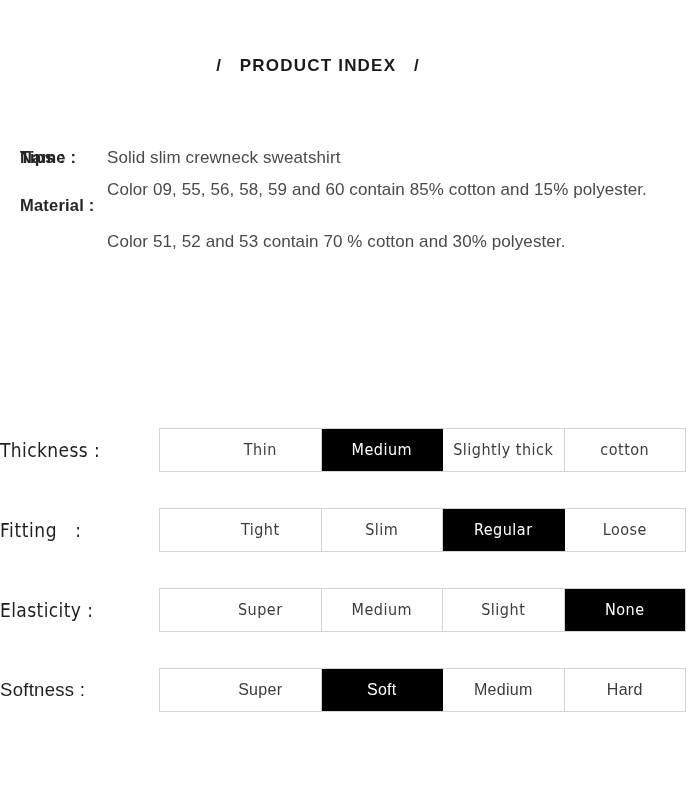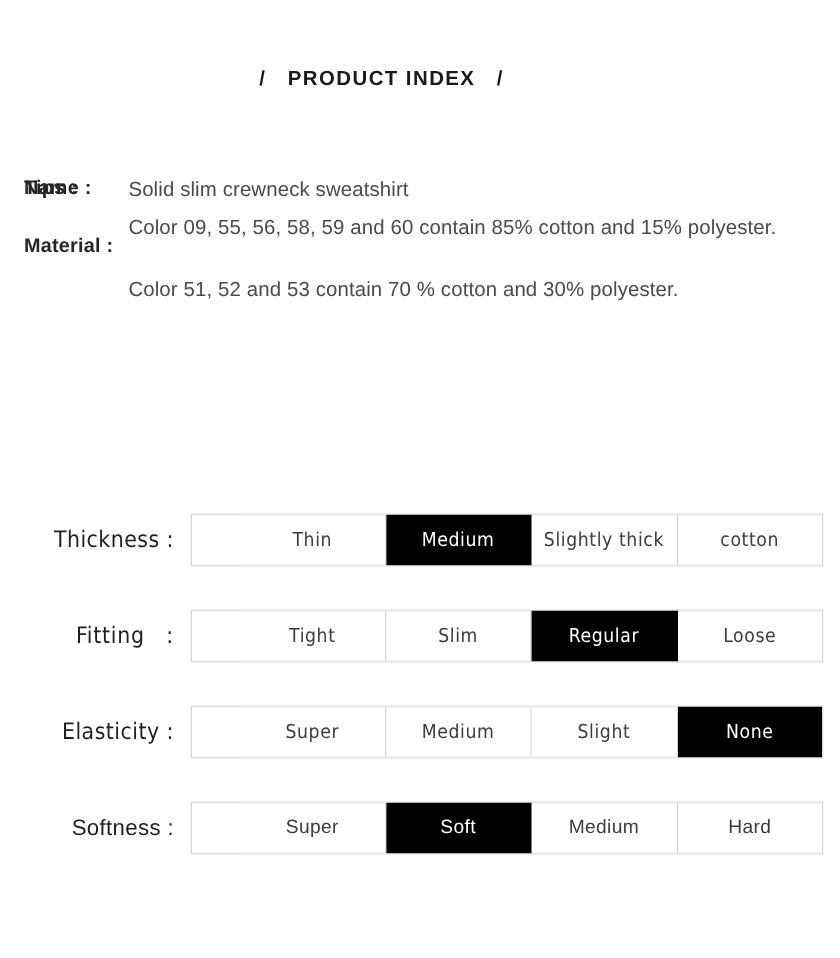--- a/index.html
+++ b/index.html
@@ -81,21 +81,21 @@
     height: 44px;
     margin-bottom: 36px;
   }
   .attr-label {
     position: absolute;
     left: 0;
     top: 0;
     width: 145px;
     height: 44px;
     line-height: 44px;
-    text-align: right;
+    text-align: left;
     font-family: "DejaVu Sans Condensed", "Liberation Sans Narrow", "Liberation Sans", sans-serif;
     font-size: 19px;
     font-weight: normal;
     color: #1f1f1f;
     letter-spacing: 0.4px;
     white-space: pre;
   }
   .attr-label.wide-gap {
     letter-spacing: 0.6px;
   }

